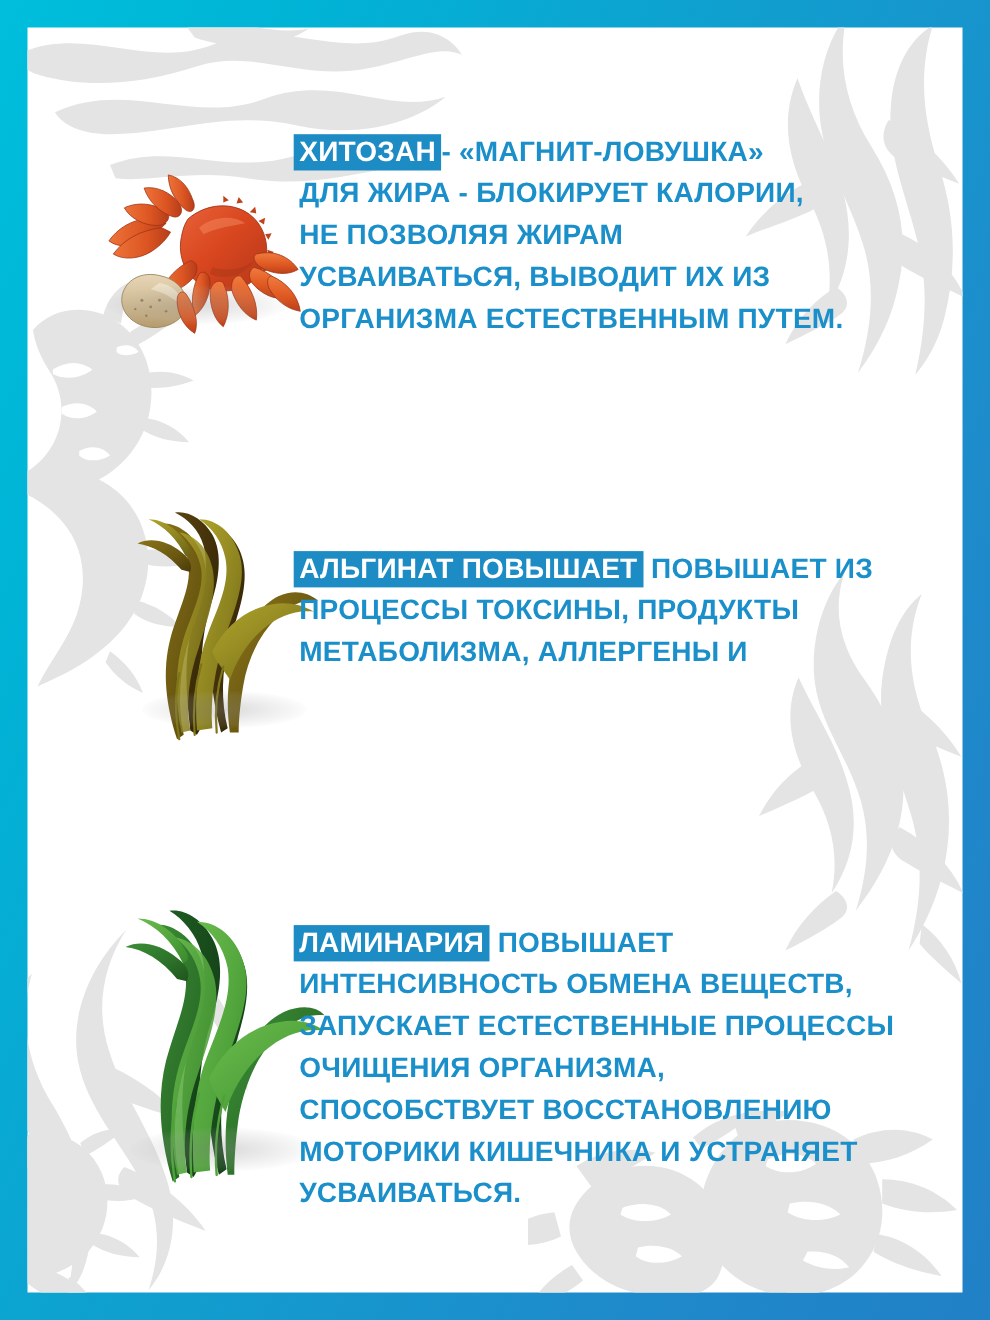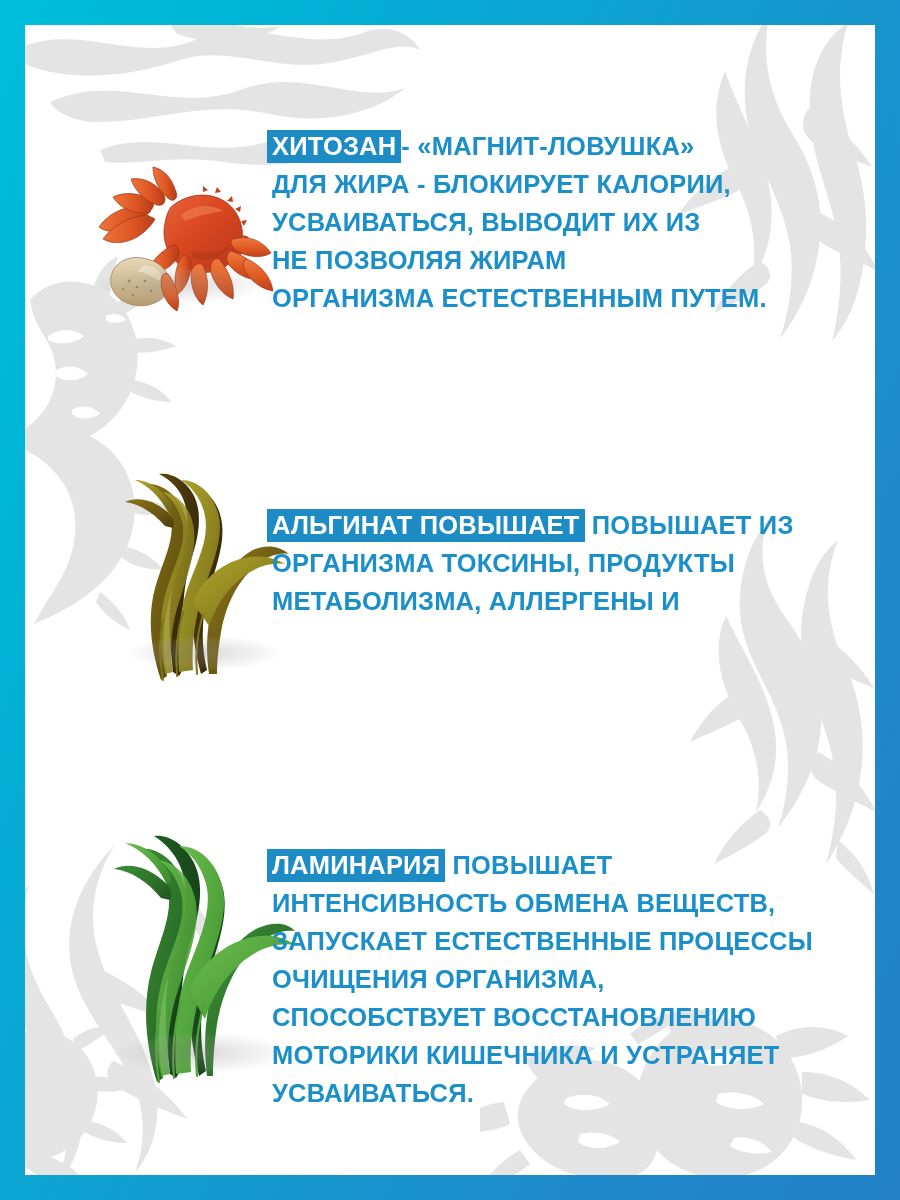--- a/index.html
+++ b/index.html
@@ -37,21 +37,21 @@
   }
   .wm {
     position: absolute;
     opacity: 1;
   }
   .wm svg { display: block; }
 
   
   .content {
     position: absolute;
-    left: 0; top: 8px;
+    left: 0; top: 0;
     width: 850px;
     height: 1150px;
   }
   .block {
     position: absolute;
   }
   .block-art {
     position: absolute;
   }
   .block-text {
@@ -297,22 +297,22 @@
 
             <g stroke="#9E3315" stroke-width="0.7">
               <path d="M84 112 C 92 124, 96 138, 92 148 C 82 142, 76 130, 76 118 C 76 112, 80 108, 84 112 Z" fill="url(#crabLeg)"></path>
             </g>
           </svg>
         </div>
 
         <div class="block-text">
           <span class="line"><span class="hl">ХИТОЗАН</span><span>- «МАГНИТ-ЛОВУШКА»</span></span>
           <span class="line">ДЛЯ ЖИРА - БЛОКИРУЕТ КАЛОРИИ,</span>
+          <span class="line">НЕ ПОЗВОЛЯЯ ЖИРАМ</span>
           <span class="line">УСВАИВАТЬСЯ, ВЫВОДИТ ИХ ИЗ</span>
-          <span class="line">НЕ ПОЗВОЛЯЯ ЖИРАМ</span>
           <span class="line">ОРГАНИЗМА ЕСТЕСТВЕННЫМ ПУТЕМ.</span>
         </div>
       </div>
 
       <div class="block" id="block-alginate">
 
         <div class="block-art">
           <div class="art-shadow" style="left:24px; top:168px; width:150px; height:34px;"></div>
           <svg width="190" height="220" viewBox="0 0 190 220">
             <defs>
@@ -349,21 +349,21 @@
             <g stroke="#7E7418" stroke-width="2" fill="none" stroke-linecap="round">
               <path d="M72 208 C 70 186, 72 164, 78 144"></path>
               <path d="M92 206 C 90 186, 92 166, 98 146"></path>
               <path d="M58 212 C 54 190, 54 170, 58 152"></path>
             </g>
           </svg>
         </div>
 
         <div class="block-text">
           <span class="line"><span class="hl">АЛЬГИНАТ ПОВЫШАЕТ</span><span> ПОВЫШАЕТ ИЗ</span></span>
-          <span class="line">ОРГАНИЗМА ТОКСИНЫ, ПРОДУКТЫ</span>
+          <span class="line">ПРОЦЕССЫ ТОКСИНЫ, ПРОДУКТЫ</span>
           <span class="line">МЕТАБОЛИЗМА, АЛЛЕРГЕНЫ И</span>
         </div>
       </div>
 
       <div class="block" id="block-laminaria">
 
         <div class="block-art">
           <div class="art-shadow" style="left:18px; top:205px; width:168px; height:40px;"></div>
           <svg width="195" height="265" viewBox="0 0 195 265">
             <defs>

